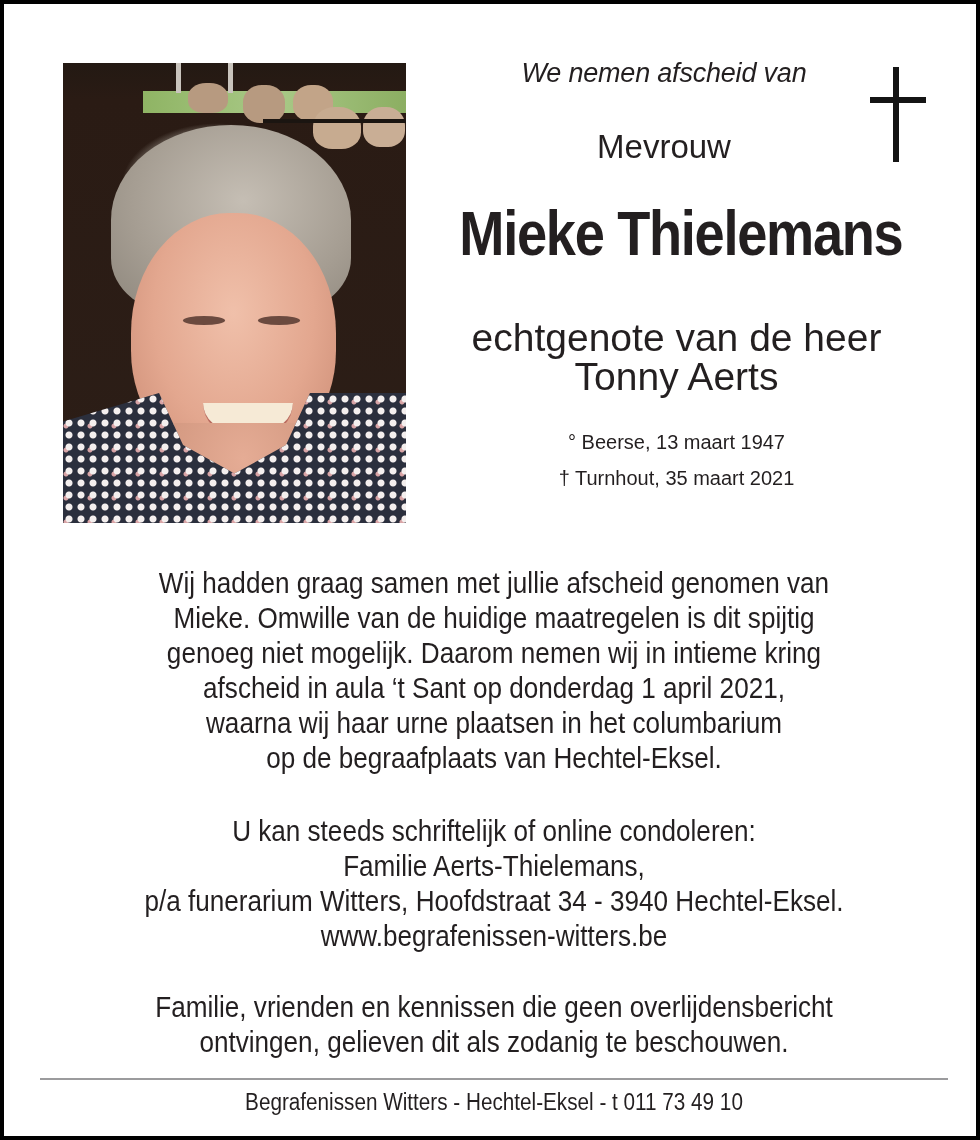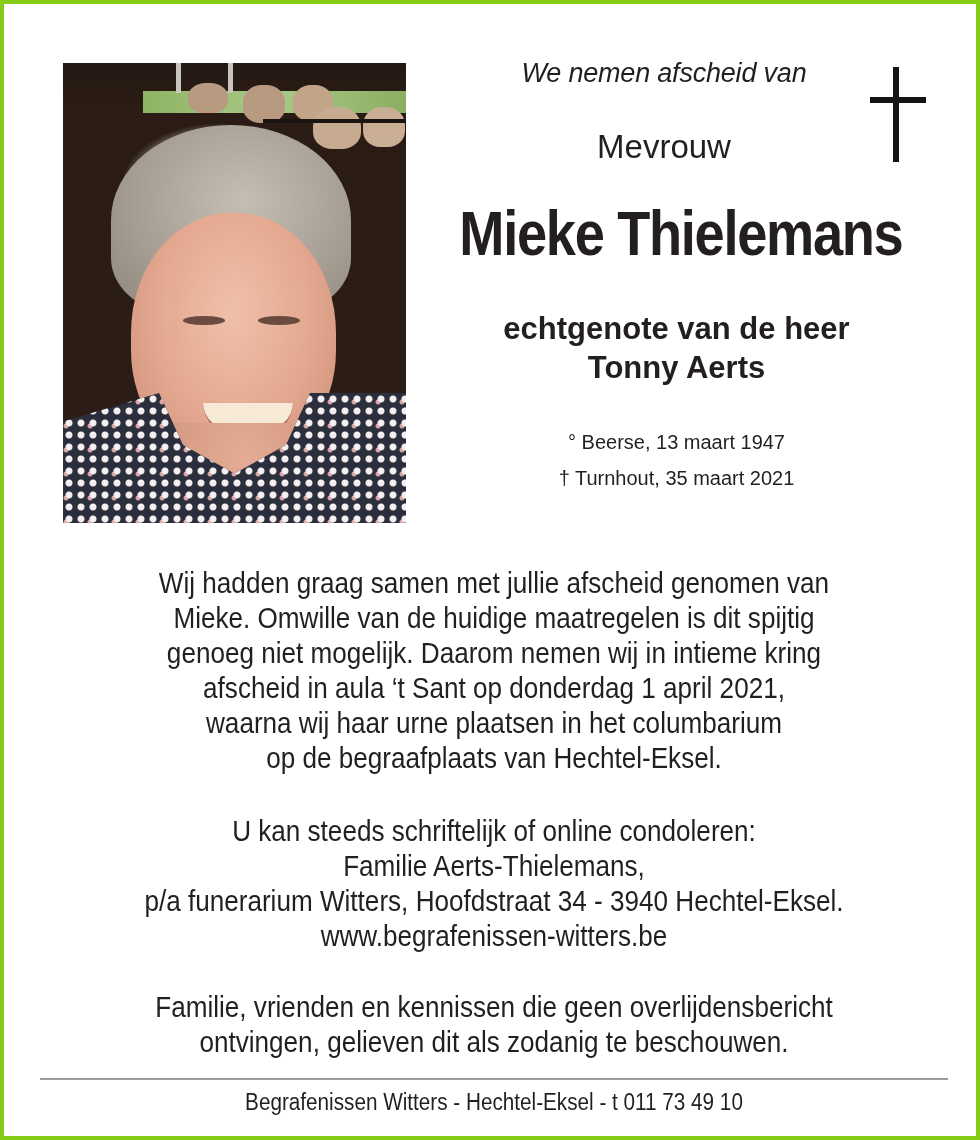--- a/index.html
+++ b/index.html
@@ -1,19 +1,19 @@
 <!DOCTYPE html>
 <html><head>
   <meta charset="utf-8">
   <style>
     html, body { margin: 0; padding: 0; background: #ffffff; }
     body { width: 980px; height: 1140px; position: relative; overflow: hidden; }
     .frame {
       position: absolute; left: 0; top: 0; width: 980px; height: 1140px;
-      box-sizing: border-box; border: 4px solid #84cc16; background: #ffffff;
+      box-sizing: border-box; border: 4px solid #000000; background: #ffffff;
     }
     .photo {
       position: absolute; left: 59px; top: 59px; width: 343px; height: 460px;
       overflow: hidden;
       background:
         radial-gradient(ellipse 95px 120px at 50% 44%, #e2ab93 0%, #d99c84 55%, rgba(217,156,132,0) 75%),
         radial-gradient(ellipse 120px 80px at 45% 27%, #b5aea4 0%, #9c958b 60%, rgba(156,149,139,0) 80%),
         linear-gradient(180deg, #231913 0%, #2a1b14 8%, #2c1e17 100%);
     }
     .photo .sky {
@@ -56,21 +56,21 @@
     .cross .v { position: absolute; left: 23px; top: 0; width: 6px; height: 95px; background: #141414; }
     .cross .h { position: absolute; left: 0; top: 30px; width: 56px; height: 6px; background: #141414; }
 
     .t { position: absolute; text-align: center; color: #231f20; font-family: "Liberation Sans", sans-serif; white-space: nowrap; }
     .intro { left: 430px; width: 460px; top: 54px; font-size: 27px; font-style: italic; color: #231f20; letter-spacing: -0.2px; }
     .title { left: 430px; width: 460px; top: 124px; font-size: 33px; }
     .name {
       left: 420px; width: 505px; top: 193px; font-size: 63px; font-weight: bold;
       letter-spacing: -1.5px; transform: scaleX(0.86); transform-origin: center;
     }
-    .spouse { left: 430px; width: 485px; top: 305px; font-size: 31px; font-weight: bold; line-height: 39px; }
+    .spouse { left: 430px; width: 485px; top: 314px; font-size: 39px; font-weight: normal; line-height: 39px; }
     .dates { left: 430px; width: 485px; top: 420px; font-size: 20px; line-height: 36px; }
     .body-block {
       left: 0; width: 980px; font-size: 29px; line-height: 35px;
       transform: scaleX(0.9); transform-origin: center;
     }
     .p1 { top: 562px; }
     .p2 { top: 810px; }
     .p3 { top: 986px; }
     .rule { position: absolute; left: 36px; width: 908px; top: 1074px; height: 2px; background: #9b9b9d; }
     .footer { left: 0; width: 980px; top: 1085px; font-size: 23px; transform: scaleX(0.9); transform-origin: center; }

